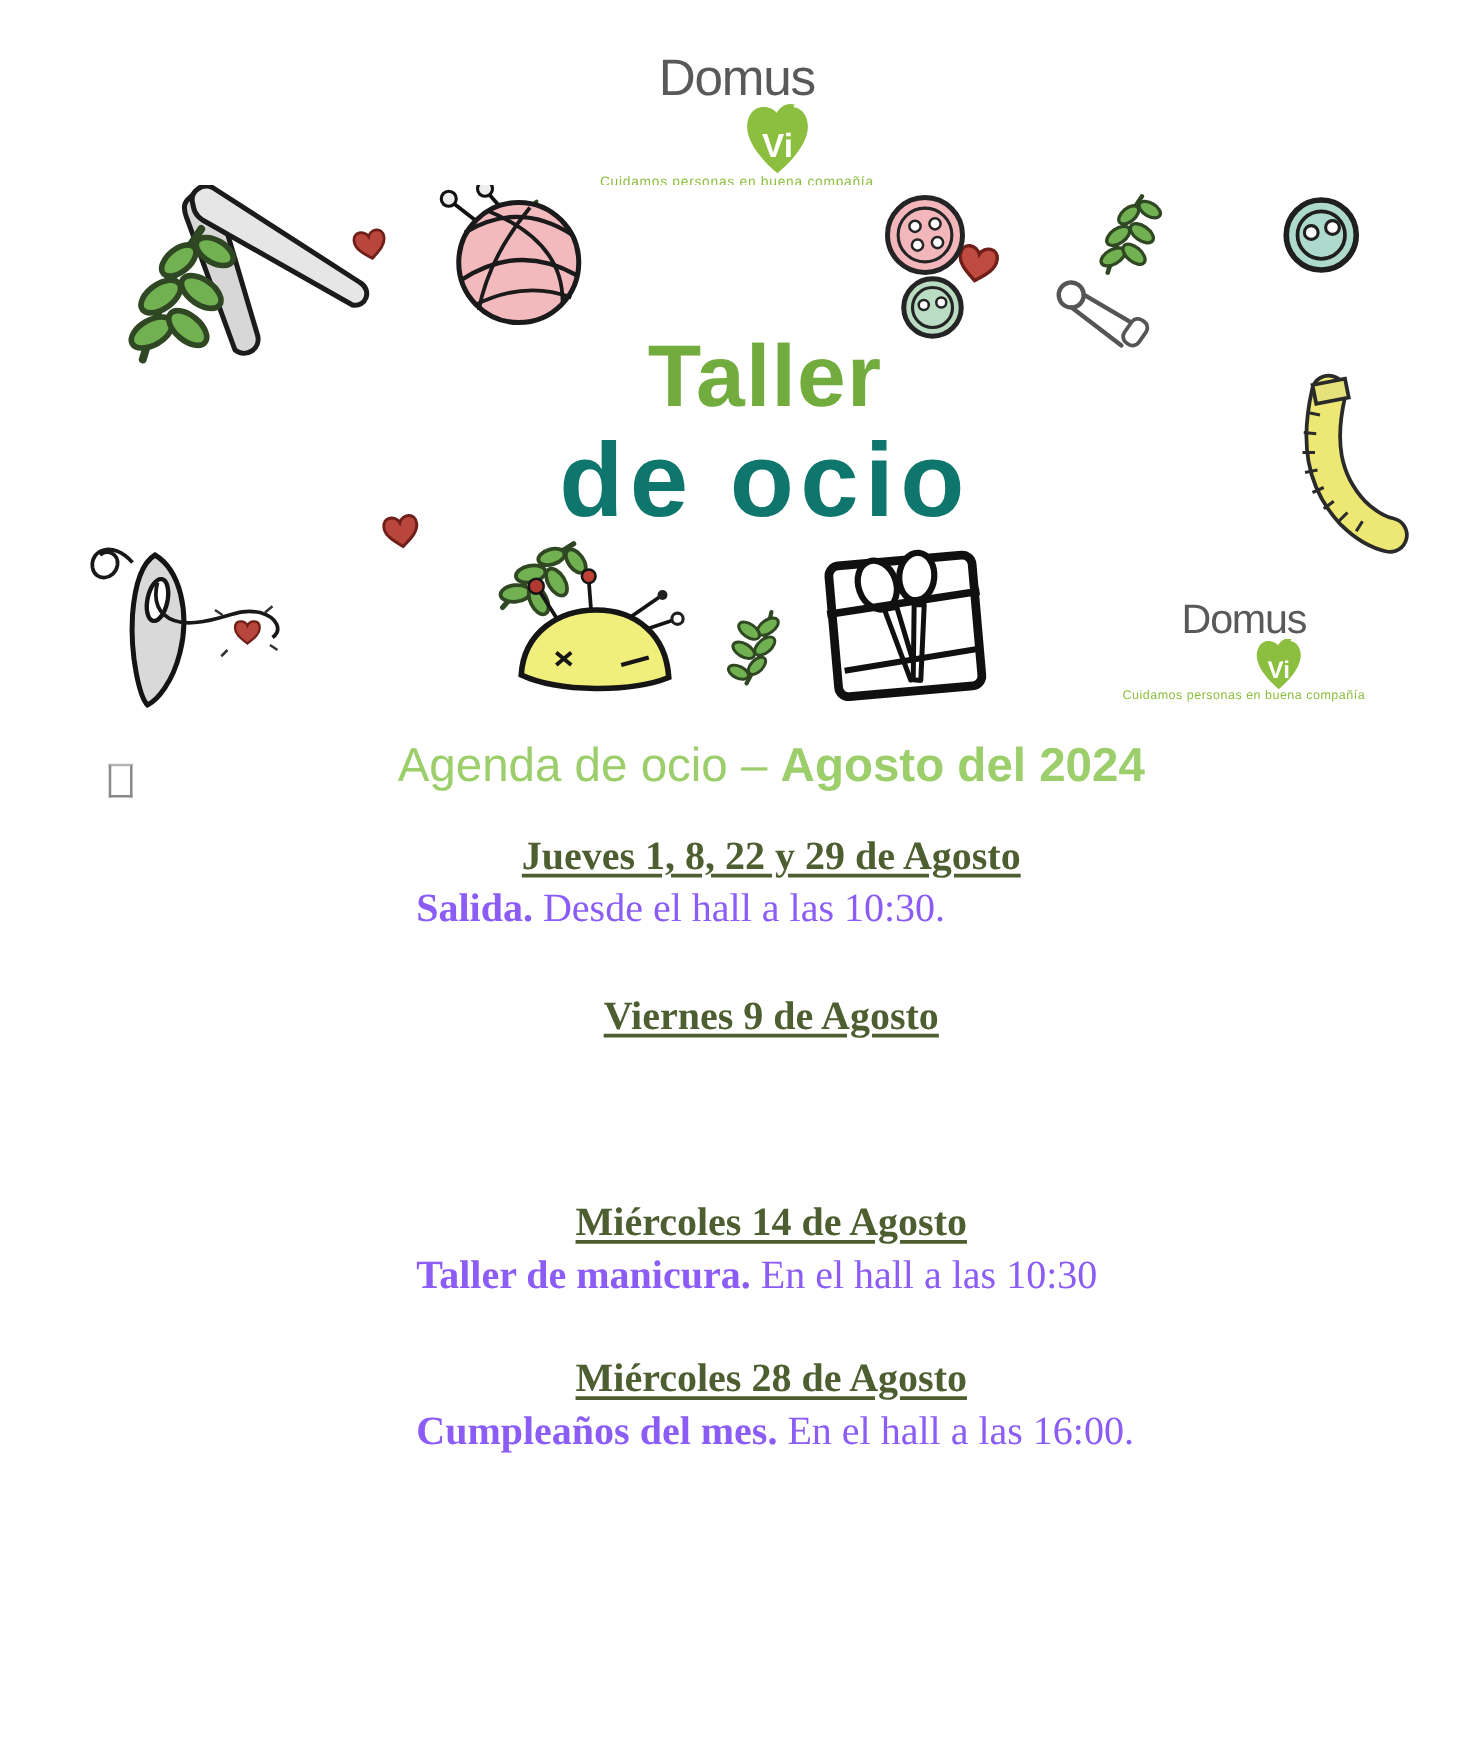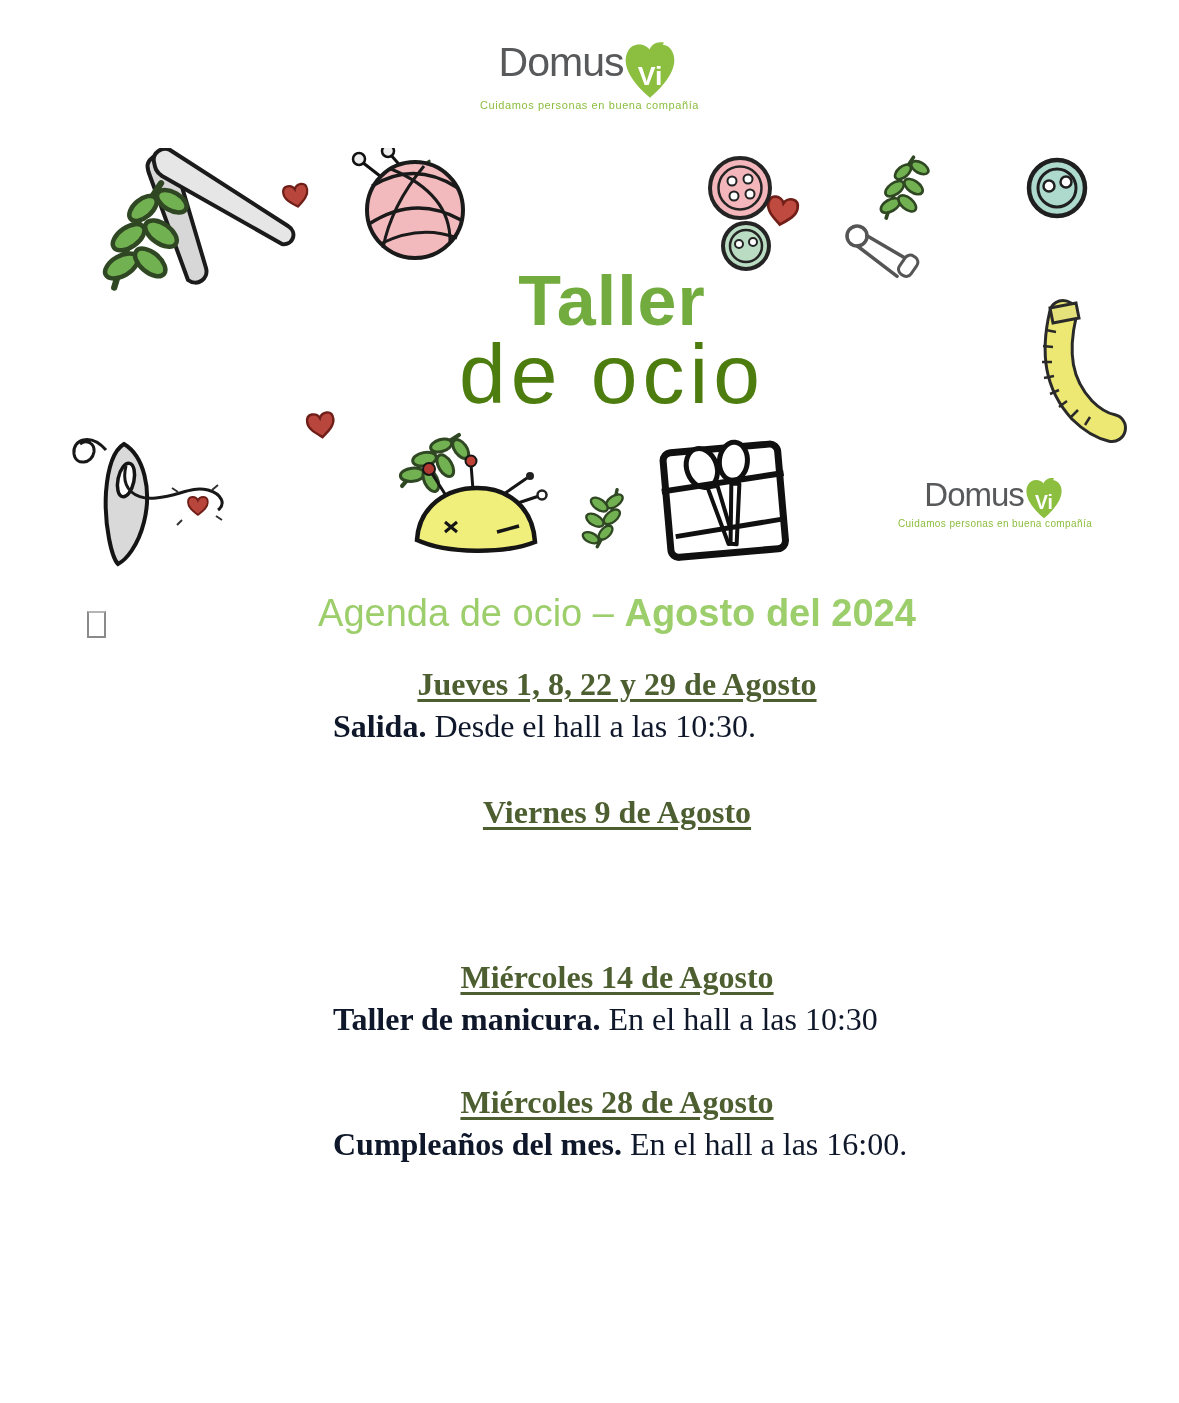--- a/index.html
+++ b/index.html
@@ -1,52 +1,52 @@
 <!DOCTYPE html>
 <html><head>
 <meta charset="utf-8">
 <style>
   html,body{margin:0;padding:0;background:#fff;}
   .page{position:relative;width:1179px;height:1403px;background:#ffffff;overflow:hidden;
         font-family:"Liberation Serif","DejaVu Serif",serif;}
 
   
   .logo-top{position:absolute;top:42px;left:0;right:0;display:flex;flex-direction:column;align-items:center;}
-  .logo-row{display:flex;align-items:flex-start;}
+  .logo-row{display:flex;align-items:flex-end;flex-direction:column;}
   .logo-domus{font-family:"Liberation Sans","DejaVu Sans",sans-serif;font-size:41px;line-height:1;
               color:#58595B;letter-spacing:-1px;}
   .heart-lg{width:60px;height:58px;margin-left:-3px;margin-bottom:-6px;}
   .logo-tagline{font-family:"Liberation Sans","DejaVu Sans",sans-serif;font-size:11px;color:#8CBE3F;
                 letter-spacing:.6px;margin-top:5px;}
 
   
   .banner{position:absolute;left:60px;top:148px;width:1080px;height:420px;background:#fff;}
   .banner-art{position:absolute;left:0;top:0;width:1080px;height:420px;}
   .banner-title{position:absolute;left:352px;top:120px;width:400px;text-align:center;
                 font-family:"Liberation Sans","DejaVu Sans",sans-serif;}
   .banner-line1{font-size:70px;font-weight:bold;line-height:.95;color:#73AC3E;letter-spacing:1px;}
-  .banner-line2{font-size:84px;font-weight:normal;line-height:.95;color:#4d7c0f;letter-spacing:5px;}
+  .banner-line2{font-size:84px;font-weight:bold;line-height:.95;color:#0f766e;letter-spacing:5px;margin-top:10px;}
   .banner-logo{position:absolute;left:838px;top:330px;display:flex;flex-direction:column;align-items:center;}
   .banner-logo .logo-domus{font-size:33px;}
   .heart-sm{width:44px;height:42px;margin-left:-2px;margin-bottom:-5px;}
   .banner-logo .logo-tagline{font-size:10px;margin-top:3px;letter-spacing:.4px;}
 
   
   .missing-glyph{position:absolute;left:87px;top:611px;width:15px;height:23px;
                  border:2px solid #8a8a8a;border-top-color:#b5b5b5;background:#fff;}
   .doc-title{position:absolute;left:55px;right:0;top:578px;margin:12px;text-align:center;
              font-family:"Liberation Sans","DejaVu Sans",sans-serif;font-weight:normal;
              font-size:38px;line-height:46px;color:#9CCE6B;}
   .doc-title b{font-weight:bold;}
 
   .event{position:absolute;left:55px;right:0;}
   .event-heading{margin:0;font-size:32px;font-weight:bold;line-height:1.32;text-align:center;
                  color:#4D5E30;text-decoration:underline;text-decoration-thickness:2.5px;
                  text-underline-offset:4px;}
-  .event-body{margin:0;font-size:32px;line-height:1.35;color:#0f172a;
+  .event-body{margin:0;font-size:32px;line-height:1.35;color:#8b5cf6;
               padding-left:210px;padding-right:2px;text-indent:68px;}
   .event-body b{font-weight:bold;}
   .s1{top:663px;} .s2{top:791px;} .s3{top:956px;} .s4{top:1081px;}
 </style>
 </head>
 <body>
 
 <svg width="0" height="0" style="position:absolute" aria-hidden="true">
   <defs>
     <symbol id="dv-heart" viewBox="0 0 100 100">

